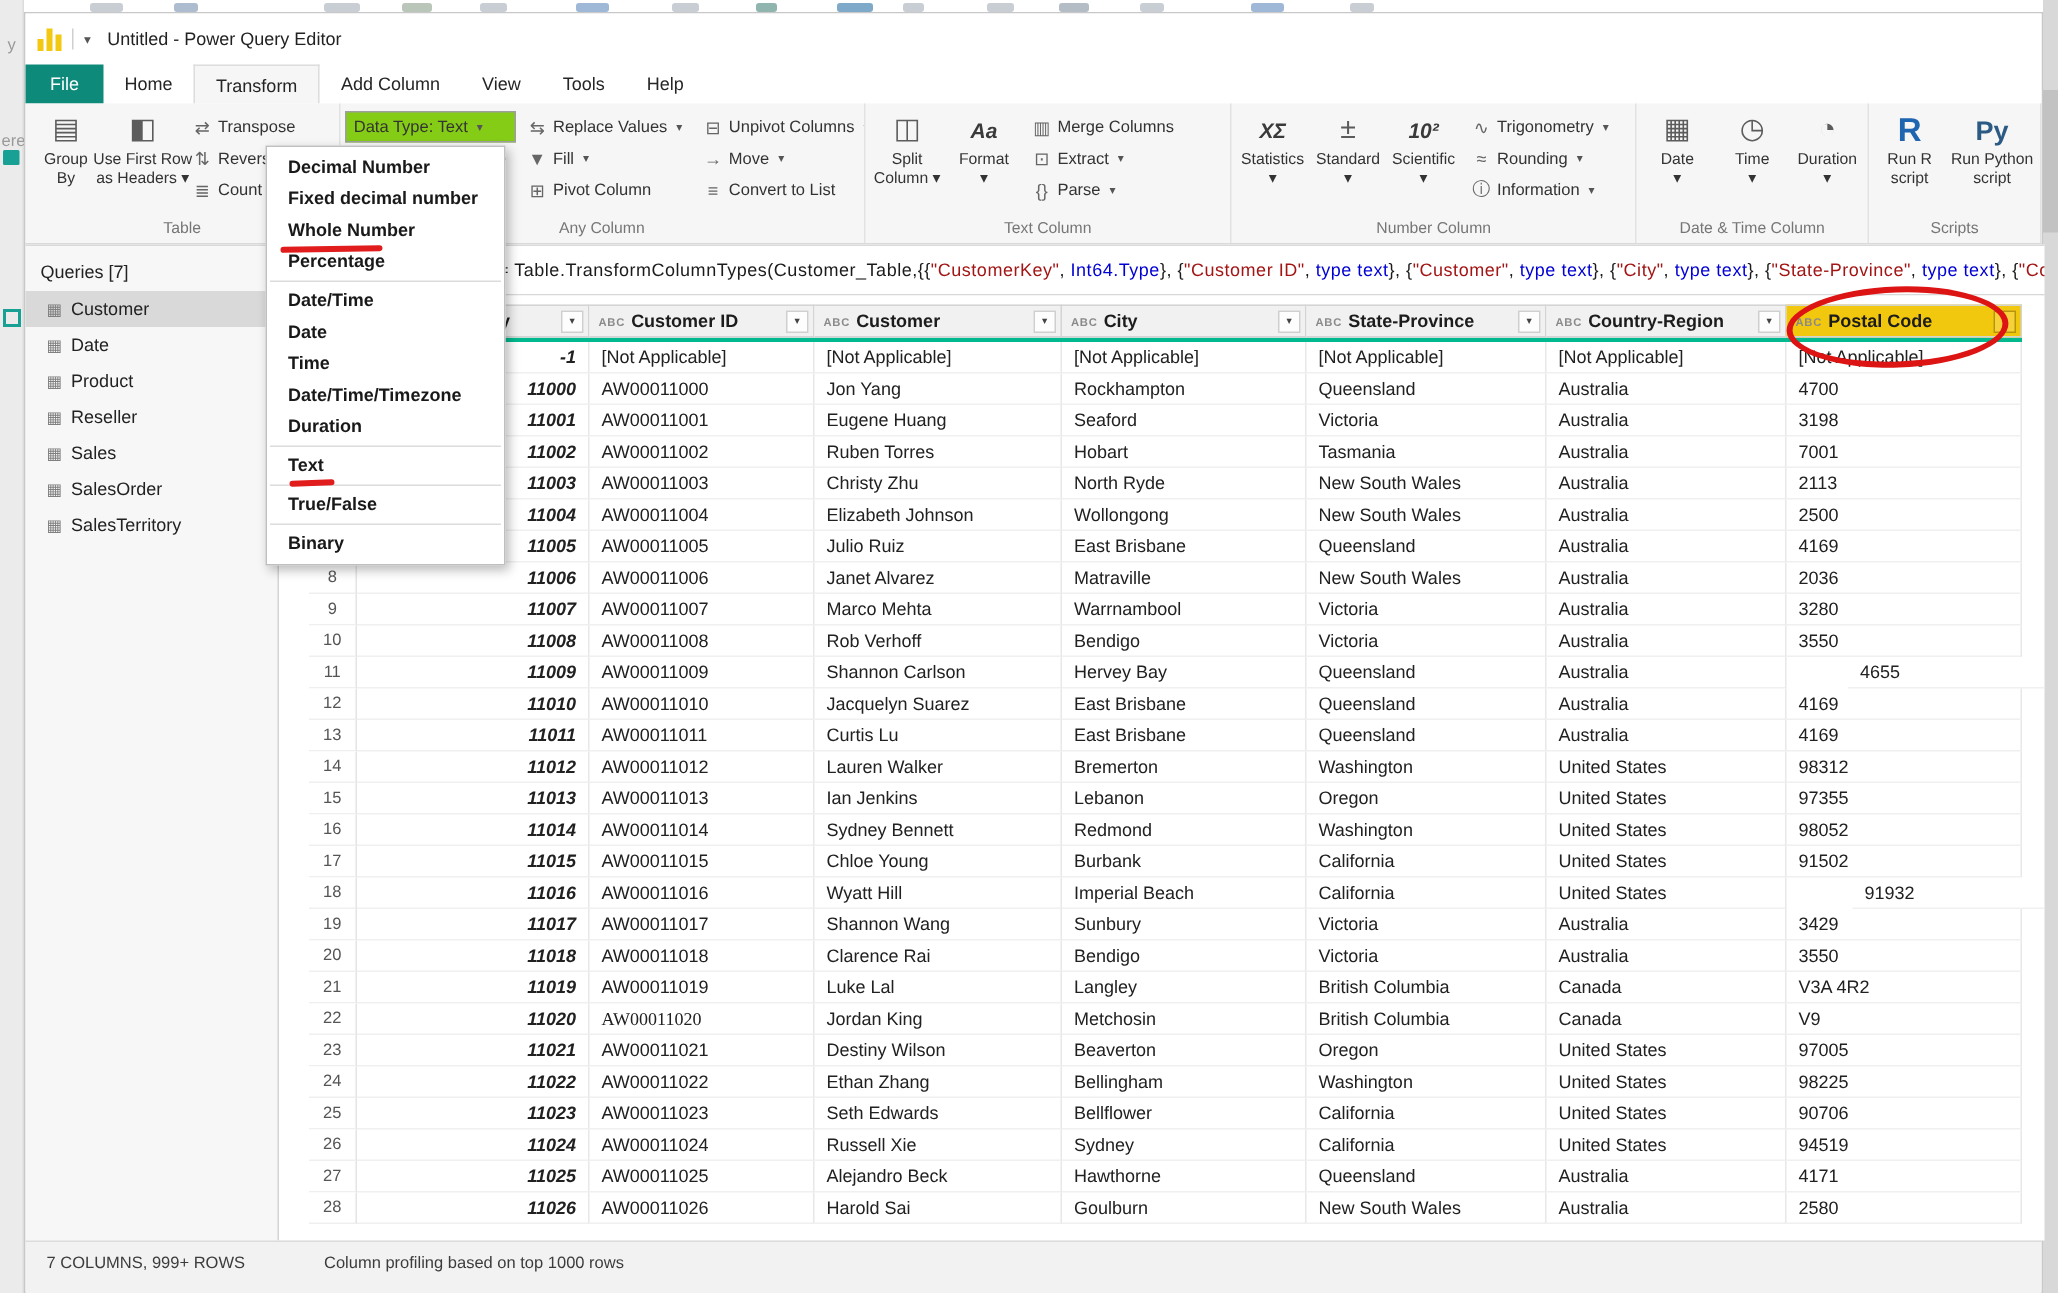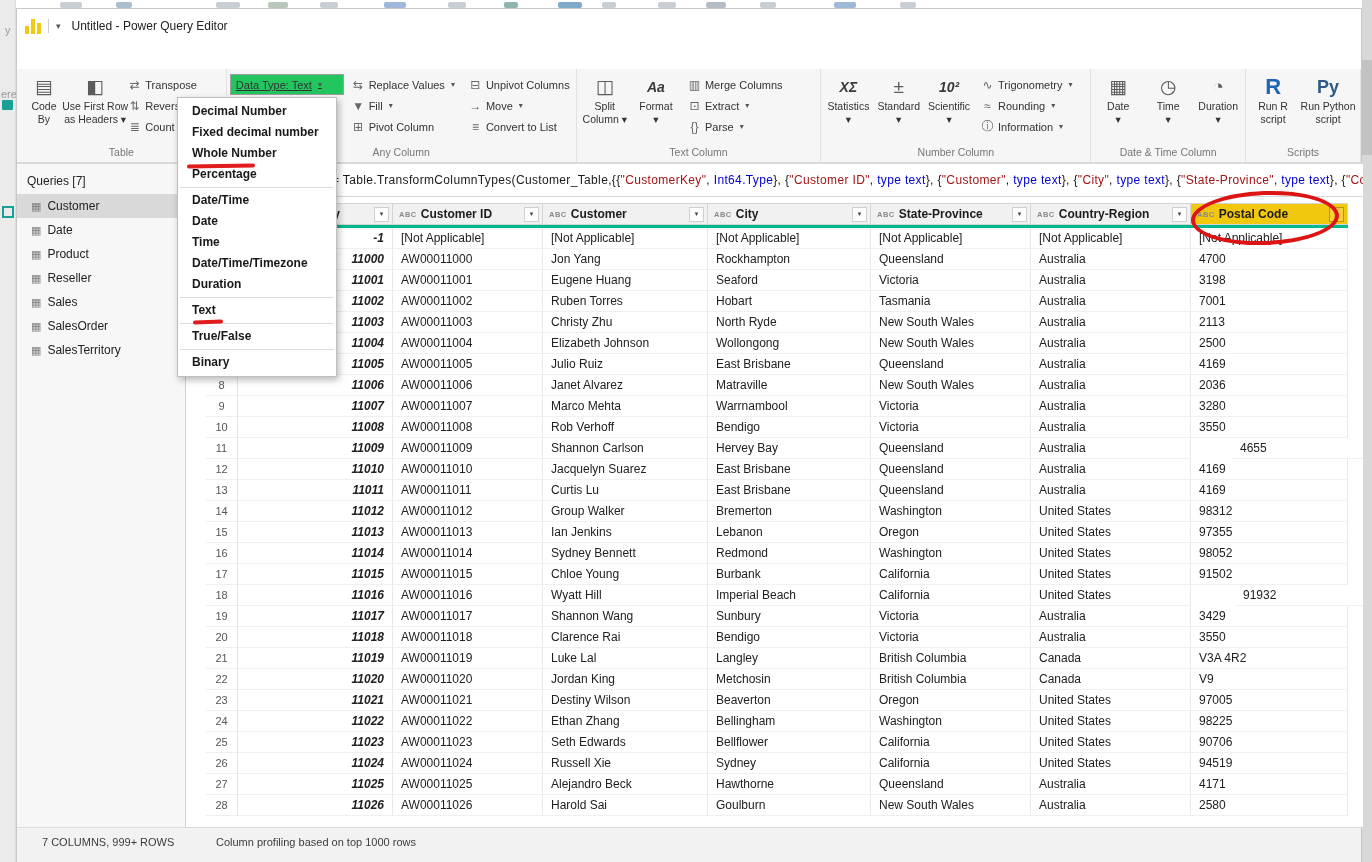--- a/index.html
+++ b/index.html
@@ -42,21 +42,21 @@
   .rgroup-label{height:16px;text-align:center;font-size:10.5px;color:#767676;line-height:13px;white-space:nowrap;}
   .rbig{min-width:48px;display:flex;flex-direction:column;align-items:center;padding:4px 3px 0 3px;gap:1px;cursor:default;}
   .ricon{font-size:19px;line-height:22px;color:#5c5c5c;height:24px;display:flex;align-items:center;justify-content:center;}
   .ricon-text{font-size:14px;font-weight:700;color:#3a3a3a;font-style:italic;}
   .r-blue{color:#1f65b0;font-size:22px;font-weight:700;font-style:normal;}
   .py-blue{color:#2b5b84;font-size:18px;font-weight:700;font-style:normal;}
   .rline{font-size:10.5px;line-height:12px;color:#333;text-align:center;white-space:nowrap;}
   .rstack{display:flex;flex-direction:column;padding-top:3px;}
   .rsmall{height:21px;display:flex;align-items:center;gap:4px;padding:0 5px;font-size:11px;color:#333;white-space:nowrap;cursor:default;border:1px solid transparent;}
   .rsmall .sicon{font-size:12px;color:#666;width:13px;text-align:center;}
-  .rsmall.pressed{border:1px solid #9e9e9e;background:#22c55e;text-decoration:underline;}
+  .rsmall.pressed{border:1px solid #9e9e9e;background:#84cc16;}
   .caret{font-size:8px;color:#555;margin-left:2px;}
 
   
   #queries-pane{position:absolute;left:0;top:154px;width:169px;height:664px;background:#f7f7f7;border-right:1px solid #d4d4d4;border-top:1px solid #d9d9d9;}
   #queries-header{padding:10px 10px 6px 10px;color:#222;}
   .query-item{height:24px;display:flex;align-items:center;gap:6px;padding:0 8px 0 14px;color:#222;cursor:default;}
   .query-item.selected{background:#d9d9d9;}
   .q-icon{color:#7f7f7f;font-size:11px;}
 
   
@@ -79,21 +79,21 @@
   .hcell.selected{background:#f2c80f;}
   .hcell.selected .filter-btn{background:#f6d13a;border-color:#b5960b;}
   #quality-bar{height:3px;background:#00b98e;margin-left:32px;}
   .grow{display:flex;height:21px;}
   .rn{width:32px;border-right:1px solid #e4e4e4;border-bottom:1px solid #efefef;display:flex;align-items:center;justify-content:center;color:#555;font-size:11px;background:#fff;}
   .cell{border-right:1px solid #e8e8e8;border-bottom:1px solid #f0f0f0;display:flex;align-items:center;padding:0 8px;white-space:nowrap;overflow:hidden;color:#212121;}
   .cell.num{justify-content:flex-end;font-style:italic;font-weight:600;}
 
   
   #status-bar{position:absolute;left:0;top:818px;width:100%;height:35px;background:#f2f2f2;border-top:1px solid #dcdcdc;font-size:11px;color:#3c3c3c;}
-  #status-left{position:absolute;left:25px;top:8px;}
+  #status-left{position:absolute;left:14px;top:8px;}
   #status-right{position:absolute;left:199px;top:8px;}
 
   
   #type-menu{position:absolute;left:160px;top:88px;width:160px;background:#fff;border:1px solid #bfbfbf;box-shadow:2px 3px 7px rgba(0,0,0,0.28);padding:3px 0;z-index:50;}
   .menu-item{height:21px;line-height:21px;padding-left:14px;font-weight:600;color:#191919;cursor:default;white-space:nowrap;}
   .menu-sep{height:1px;background:#dcdcdc;margin:2px 2px;}
 
   
   #anno-whole{position:absolute;left:170px;top:155px;width:68px;height:4px;background:#e11c1c;border-radius:3px;transform:rotate(-1deg);z-index:60;}
   #anno-text{position:absolute;left:176px;top:311px;width:30px;height:4px;background:#e11c1c;border-radius:3px;transform:rotate(-2deg);z-index:60;}
@@ -136,27 +136,36 @@
       <span id="app-icon">
           <i class="bar b1"></i>
           <i class="bar b2"></i>
           <i class="bar b3"></i>
         </span>
       <span class="qat-sep"></span>
       <span class="qat-caret">▾</span>
       <span id="title-text">Untitled - Power Query Editor</span>
     </div>
 
+    <div id="tabs">
+        <div class="tab file-tab">File</div>
+        <div class="tab">Home</div>
+        <div class="tab active">Transform</div>
+        <div class="tab">Add Column</div>
+        <div class="tab">View</div>
+        <div class="tab">Tools</div>
+        <div class="tab">Help</div>
+      </div>
 
     <div id="ribbon">
         <div class="rgroup" style="width: 210px;">
           <div class="ritems">
             <div class="rbig">
               <span class="ricon">▤</span>
-              <div class="rline">Code</div>
+              <div class="rline">Group</div>
               <div class="rline">By</div>
             </div>
             <div class="rbig">
               <span class="ricon">◧</span>
               <div class="rline">Use First Row</div>
               <div class="rline">as Headers ▾</div>
             </div>
             <div class="rstack">
               <div class="rsmall">
                 <span class="sicon">⇄</span>
@@ -537,21 +546,21 @@
               <div class="cell" style="width: 165px;">Curtis Lu</div>
               <div class="cell" style="width: 163px;">East Brisbane</div>
               <div class="cell" style="width: 160px;">Queensland</div>
               <div class="cell" style="width: 160px;">Australia</div>
               <div class="cell" style="width: 157px;">4169</div>
             </div>
             <div class="grow">
               <div class="rn">14</div>
               <div class="cell num" style="width: 155px;">11012</div>
               <div class="cell" style="width: 150px;">AW00011012</div>
-              <div class="cell" style="width: 165px;">Group Walker</div>
+              <div class="cell" style="width: 165px;">Lauren Walker</div>
               <div class="cell" style="width: 163px;">Bremerton</div>
               <div class="cell" style="width: 160px;">Washington</div>
               <div class="cell" style="width: 160px;">United States</div>
               <div class="cell" style="width: 157px;">98312</div>
             </div>
             <div class="grow">
               <div class="rn">15</div>
               <div class="cell num" style="width: 155px;">11013</div>
               <div class="cell" style="width: 150px;">AW00011013</div>
               <div class="cell" style="width: 165px;">Ian Jenkins</div>
@@ -616,21 +625,21 @@
               <div class="cell" style="width: 150px;">AW00011019</div>
               <div class="cell" style="width: 165px;">Luke Lal</div>
               <div class="cell" style="width: 163px;">Langley</div>
               <div class="cell" style="width: 160px;">British Columbia</div>
               <div class="cell" style="width: 160px;">Canada</div>
               <div class="cell" style="width: 157px;">V3A 4R2</div>
             </div>
             <div class="grow">
               <div class="rn">22</div>
               <div class="cell num" style="width: 155px;">11020</div>
-              <div class="cell" style="width: 150px;">AW00011020</div>
+              <div class="cell" style="width: 150px; font-family: Liberation Serif, serif;">AW00011020</div>
               <div class="cell" style="width: 165px;">Jordan King</div>
               <div class="cell" style="width: 163px;">Metchosin</div>
               <div class="cell" style="width: 160px;">British Columbia</div>
               <div class="cell" style="width: 160px;">Canada</div>
               <div class="cell" style="width: 157px;">V9</div>
             </div>
             <div class="grow">
               <div class="rn">23</div>
               <div class="cell num" style="width: 155px;">11021</div>
               <div class="cell" style="width: 150px;">AW00011021</div>

